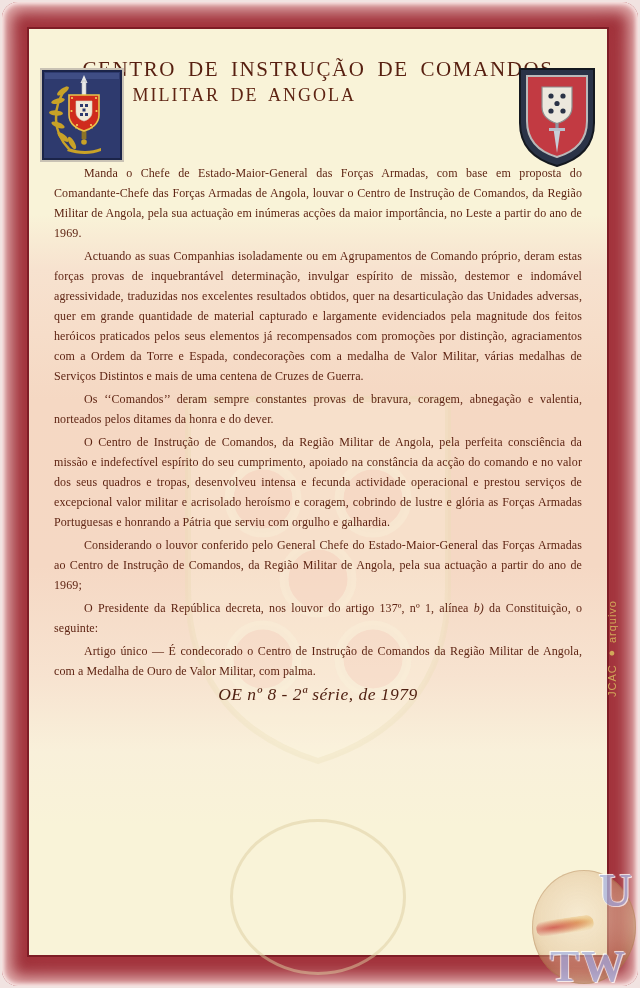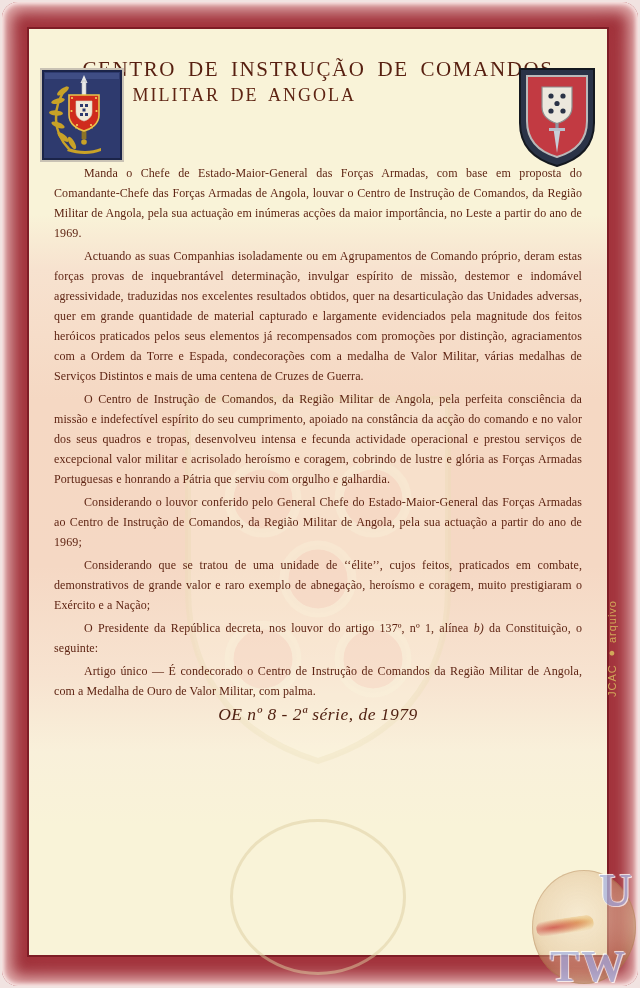--- a/index.html
+++ b/index.html
@@ -170,23 +170,23 @@
               <circle cx="51" cy="46" r="2.6"></circle>
           </g>
         </svg>
 
         <div class="doc-sub2">REGIÃO MILITAR DE ANGOLA</div>
       </div>
 
       <main class="body-text">
         <p>Manda o Chefe de Estado-Maior-General das Forças Armadas, com base em proposta do Comandante-Chefe das Forças Armadas de Angola, louvar o Centro de Instrução de Comandos, da Região Militar de Angola, pela sua actuação em inúmeras acções da maior importância, no Leste a partir do ano de 1969.</p>
         <p>Actuando as suas Companhias isoladamente ou em Agrupamentos de Comando próprio, deram estas forças provas de inquebrantável determinação, invulgar espírito de missão, destemor e indomável agressividade, traduzidas nos excelentes resultados obtidos, quer na desarticulação das Unidades adversas, quer em grande quantidade de material capturado e largamente evidenciados pela magnitude dos feitos heróicos praticados pelos seus elementos já recompensados com promoções por distinção, agraciamentos com a Ordem da Torre e Espada, condecorações com a medalha de Valor Militar, várias medalhas de Serviços Distintos e mais de uma centena de Cruzes de Guerra.</p>
+        <p>Os ‘‘Comandos’’ deram sempre constantes provas de bravura, coragem, abnegação e valentia, norteados pelos ditames da honra e do dever.</p>
         <p>O Centro de Instrução de Comandos, da Região Militar de Angola, pela perfeita consciência da missão e indefectível espírito do seu cumprimento, apoiado na constância da acção do comando e no valor dos seus quadros e tropas, desenvolveu intensa e fecunda actividade operacional e prestou serviços de excepcional valor militar e acrisolado heroísmo e coragem, cobrindo de lustre e glória as Forças Armadas Portuguesas e honrando a Pátria que serviu com orgulho e galhardia.</p>
         <p>Considerando o louvor conferido pelo General Chefe do Estado-Maior-General das Forças Armadas ao Centro de Instrução de Comandos, da Região Militar de Angola, pela sua actuação a partir do ano de 1969;</p>
-        <p>Considerando que se tratou de uma unidade de ‘‘élite’’, cujos feitos, praticados em combate, demonstrativos de grande valor e raro exemplo de abnegação, heroísmo e coragem, muito prestigiaram o Exército e a Nação;</p>
         <p><span>O Presidente da República decreta, nos louvor do artigo 137º, nº 1, alínea </span><span class="it">b)</span><span> da Constituição, o seguinte:</span></p>
         <p>Artigo único — É condecorado o Centro de Instrução de Comandos da Região Militar de Angola, com a Medalha de Ouro de Valor Militar, com palma.</p>
       </main>
 
       <div class="doc-footer">OE nº 8 - 2ª série, de 1979</div>
     </div>
   </div>
 
   <div class="wm-side">JCAC ● arquivo</div>
 

